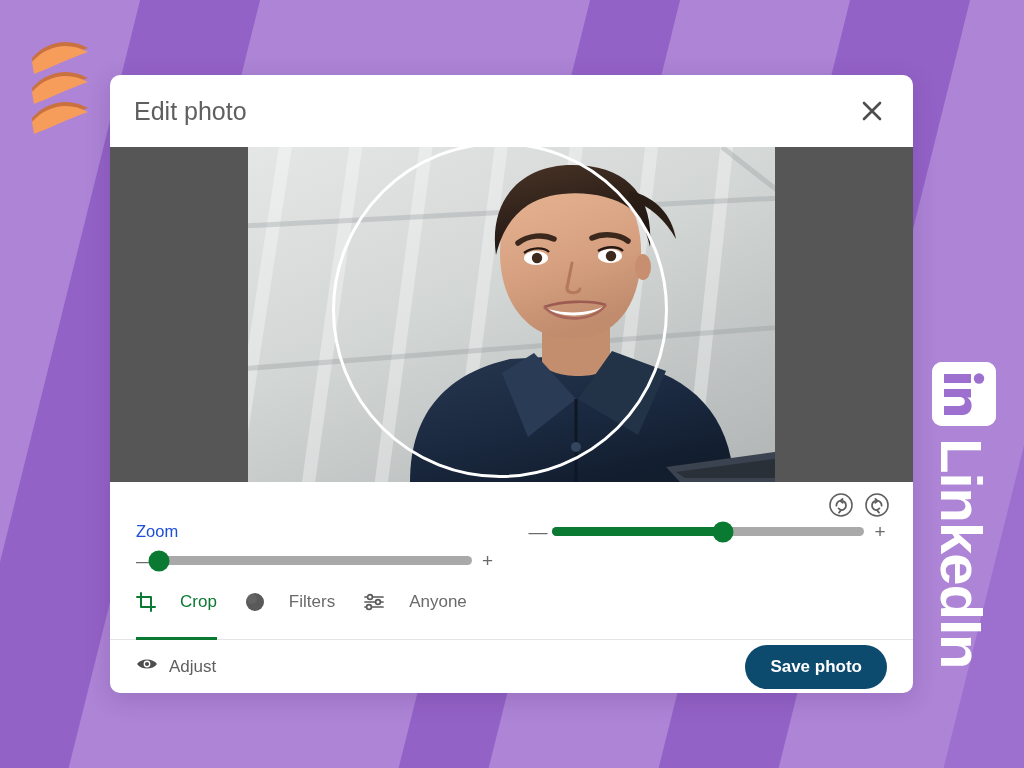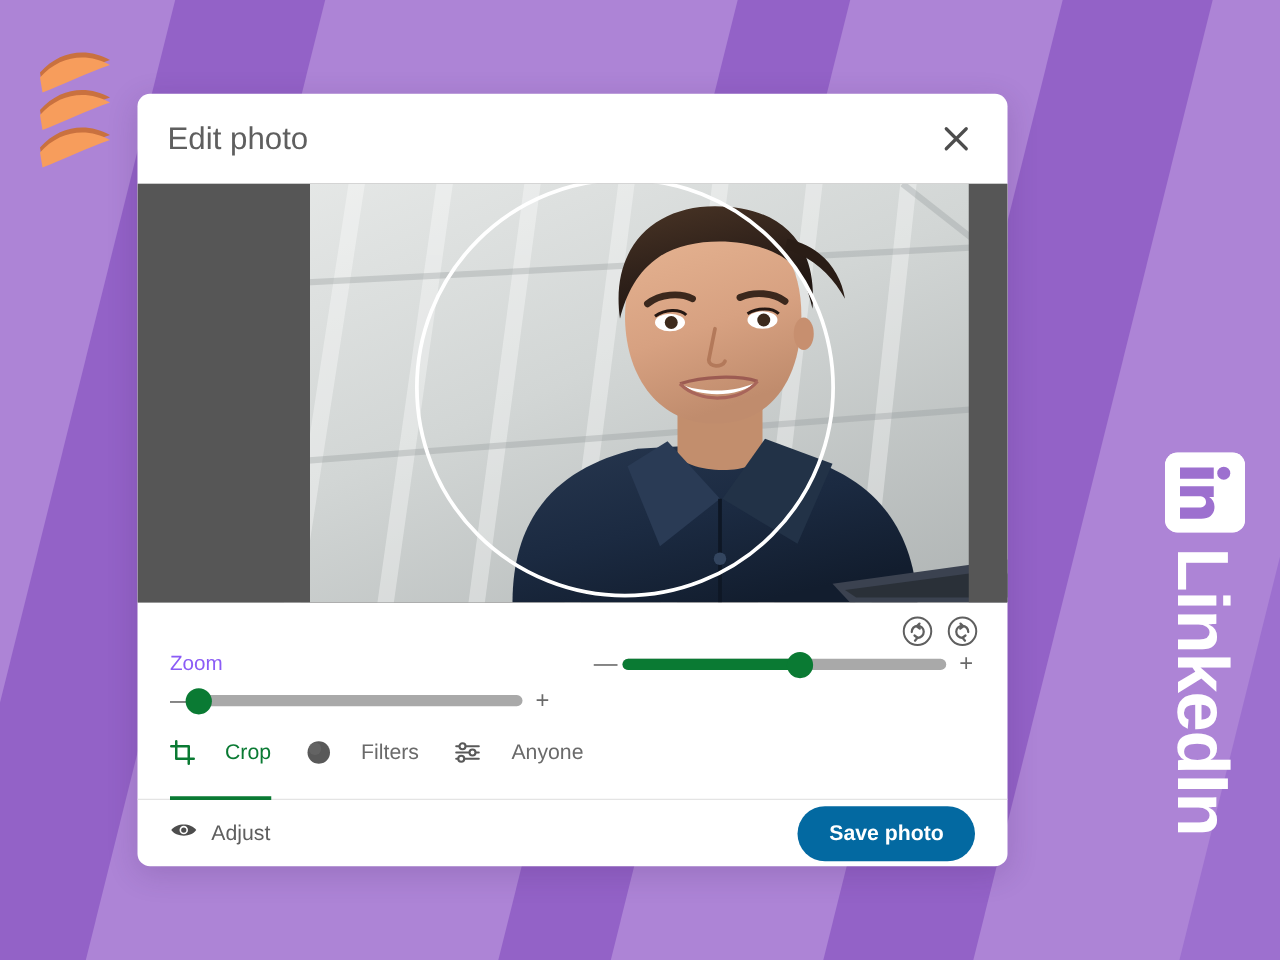--- a/index.html
+++ b/index.html
@@ -54,21 +54,21 @@
     white-space: nowrap;
     margin-top: 12px;
     margin-left: 4px;
     line-height: 1;
   }
 
   
   #card {
     position: absolute;
     left: 110px; top: 75px;
-    width: 696px; height: 618px;
+    width: 803px; height: 618px;
     background: #ffffff;
     border-radius: 10px;
     box-shadow: 0 6px 24px rgba(60,30,90,.18);
     overflow: hidden;
     display: flex;
     flex-direction: column;
   }
 
   
   #card-header {
@@ -135,21 +135,21 @@
 
   #slider-row {
     display: flex;
     position: absolute;
     left: 26px; right: 26px; top: 40px;
     gap: 34px;
   }
   .slider-group { flex: 1; }
   .slider-label {
     font-size: 16.5px;
-    color: #8b5cf6;
+    color: #1d4ed8;
     margin-bottom: 10px;
   }
   .slider-line {
     display: flex;
     align-items: center;
     gap: 9px;
   }
   .sign {
     color: #6a6a6a;
     font-size: 19px;
@@ -467,17 +467,17 @@
       <div id="visibility">
         <span>
           <svg width="22" height="16" viewBox="0 0 22 16">
             <path d="M1 8 C5 2, 17 2, 21 8 C17 14, 5 14, 1 8 Z" fill="#4d4d4d"></path>
             <circle cx="11" cy="8" r="3.4" fill="#ffffff"></circle>
             <circle cx="11" cy="8" r="2.1" fill="#4d4d4d"></circle>
           </svg>
         </span>
         <span>Adjust</span>
       </div>
-      <button id="save-btn" style="background: #0369a1;">Save photo</button>
+      <button id="save-btn" style="background: #0c4a6e;">Save photo</button>
     </div>
 
   </div>
 </div>
 
 </body></html>

